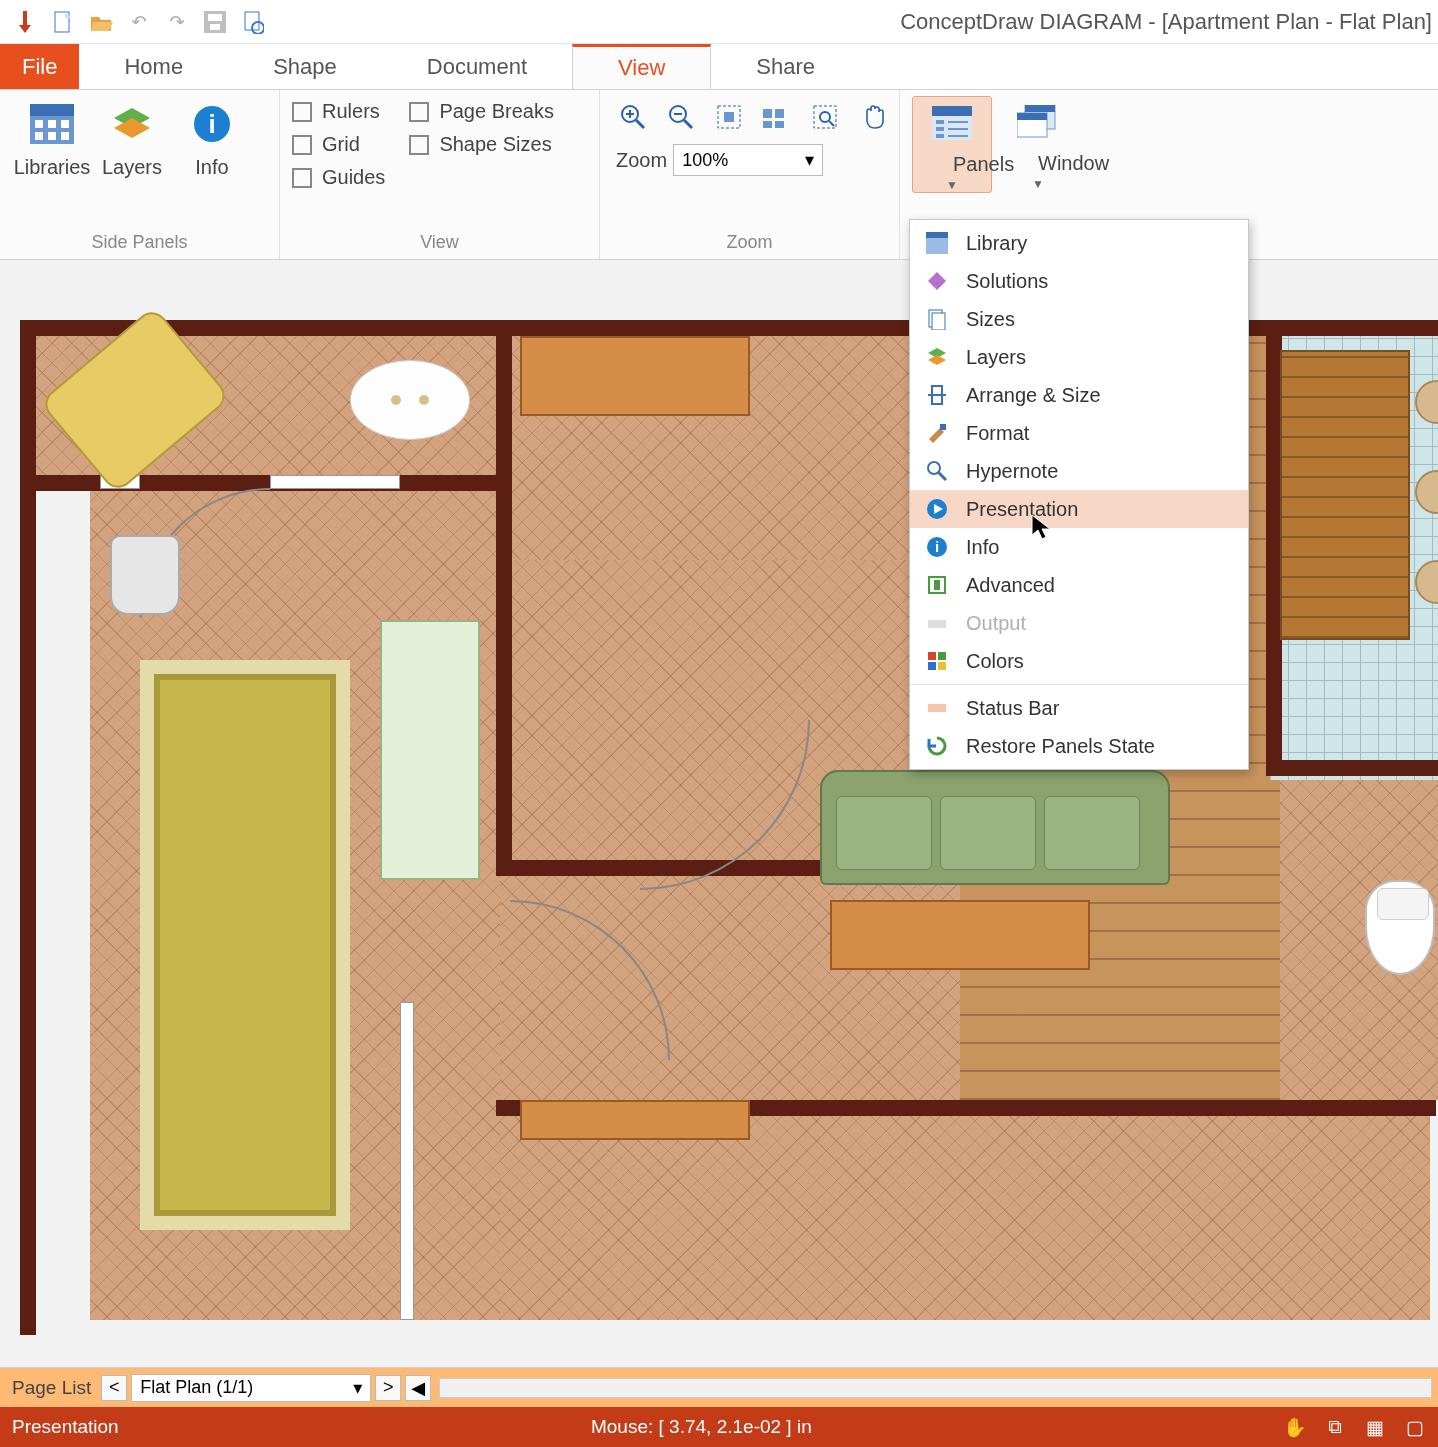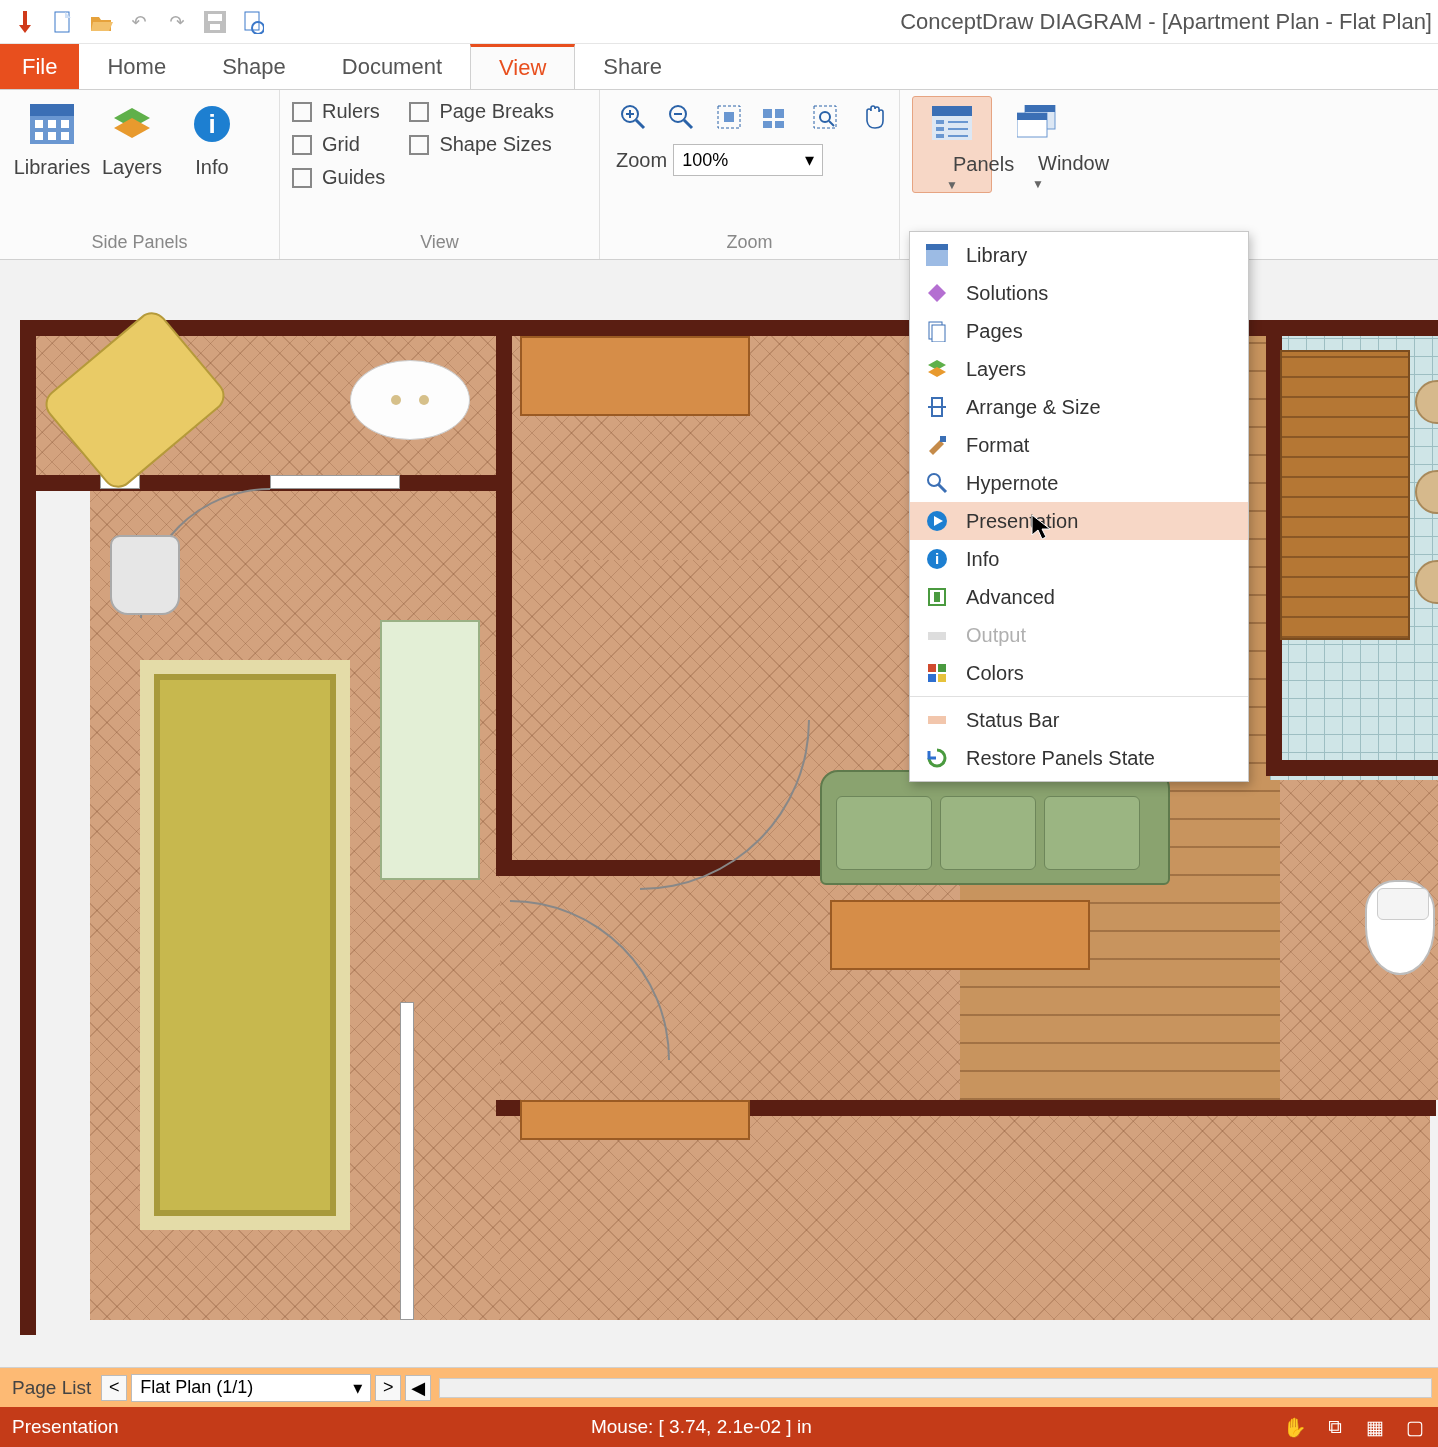--- a/index.html
+++ b/index.html
@@ -5,21 +5,21 @@
   * { box-sizing: border-box; margin: 0; padding: 0; font-family: "Segoe UI", Arial, sans-serif; }
   body { background: #f4f4f4; width: 1438px; height: 1447px; overflow: hidden; display: flex; flex-direction: column; font-size: 18px; }
 
   
   .qa-bar { height: 44px; background: #fff; display: flex; align-items: center; padding: 0 6px; border-bottom: 1px solid #e6e6e6; }
   .qa-bar .qa-btn { width: 30px; height: 30px; margin: 0 4px; display: flex; align-items: center; justify-content: center; cursor: pointer; }
   .title { flex: 1; text-align: right; color: #555; font-size: 22px; }
 
   
   .tabs { height: 46px; background: #fff; display: flex; align-items: stretch; border-bottom: 1px solid #d0d0d0; }
-  .tab { padding: 0 28px; display: flex; align-items: center; font-size: 22px; color: #555; cursor: pointer; }
+  .tab { padding: 0 45px; display: flex; align-items: center; font-size: 22px; color: #555; cursor: pointer; }
   .tab.file { background: #e84f1e; color: #fff; padding: 0 22px; }
   .tab.active { color: #e84f1e; border-top: 3px solid #e84f1e; border-left: 1px solid #d0d0d0; border-right: 1px solid #d0d0d0; background: #fbfbfb; }
 
   
   .ribbon { height: 170px; background: #fbfbfb; border-bottom: 1px solid #d0d0d0; display: flex; position: relative; }
   .group { border-right: 1px solid #e0e0e0; padding: 6px 12px 0 12px; display: flex; flex-direction: column; }
   .group .body { flex: 1; display: flex; align-items: flex-start; }
   .group .label { text-align: center; color: #888; font-size: 18px; padding: 4px 0 6px 0; }
   .big-btn { width: 80px; text-align: center; cursor: pointer; }
   .big-btn .ico { width: 48px; height: 48px; margin: 4px auto 8px auto; display: flex; align-items: center; justify-content: center; }
@@ -287,21 +287,21 @@
               <g stroke="#6a97d1" stroke-width="2">
                 <line x1="16" y1="16" x2="36" y2="16"></line>
                 <line x1="16" y1="23" x2="36" y2="23"></line>
                 <line x1="16" y1="30" x2="36" y2="30"></line>
               </g>
             </svg>
           </div>
         <div class="txt">Panels</div>
         <div class="arrow">▼</div>
 
-        <div class="dropdown" id="dropdown" style="top:134px; left:-4px">
+        <div class="dropdown" id="dropdown" style="top:122px; left:-4px">
             <div class="dd-item">
               <span class="dd-ico">
                 <svg width="22" height="22">
                   <rect width="22" height="6" fill="#3b6fb5"></rect>
                   <rect y="6" width="22" height="16" fill="#9cbbe4"></rect>
                 </svg>
               </span>
               <span>Library</span>
             </div>
             <div class="dd-item">
@@ -312,21 +312,21 @@
               </span>
               <span>Solutions</span>
             </div>
             <div class="dd-item">
               <span class="dd-ico">
                 <svg width="22" height="22">
                   <rect x="3" y="2" width="13" height="17" fill="#fff" stroke="#3b6fb5"></rect>
                   <rect x="6" y="5" width="13" height="17" fill="#fff" stroke="#3b6fb5"></rect>
                 </svg>
               </span>
-              <span>Pages</span>
+              <span>Sizes</span>
             </div>
             <div class="dd-item">
               <span class="dd-ico">
                 <svg width="22" height="22">
                   <path d="M11 2 L20 7 L11 12 L2 7 Z" fill="#5fb04a"></path>
                   <path d="M11 9 L20 14 L11 19 L2 14 Z" fill="#e89a2e"></path>
                 </svg>
               </span>
               <span>Layers</span>
             </div>

